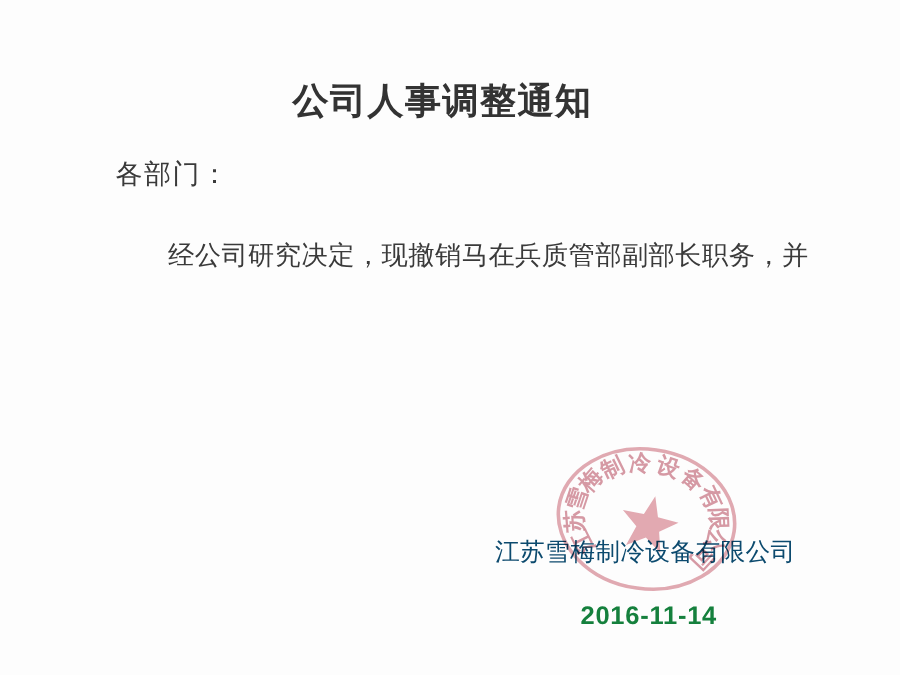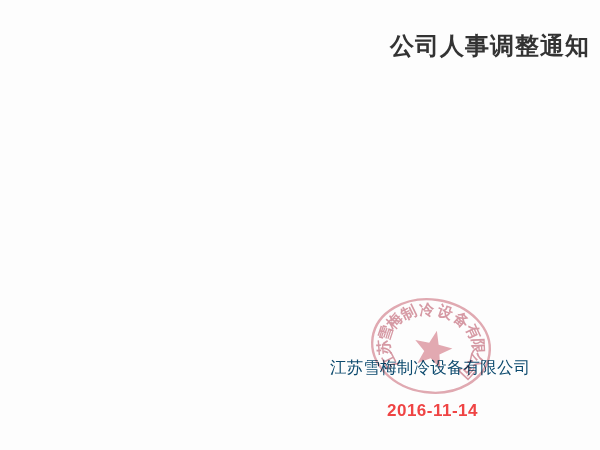--- a/index.html
+++ b/index.html
@@ -7,23 +7,23 @@
     position: relative;
     width: 600px;
     height: 450px;
     background: #fdfdfd;
     overflow: hidden;
     font-family: "Liberation Serif", "DejaVu Serif", serif;
     color: #3a3a3a;
   }
   .title {
     position: absolute;
-    top: 14px; left: 0;
+    top: 35px; left: 0;
     width: 590px;
-    text-align: right;
+    text-align: center;
     font-size: 24px;
     font-weight: bold;
     letter-spacing: 1px;
     color: #333333;
   }
   .salutation {
     position: absolute;
     top: 104px; left: 77px;
     font-size: 18px;
     letter-spacing: 1px;
@@ -44,21 +44,21 @@
     letter-spacing: 0.2px;
     color: #0c4a6e;
   }
   .date {
     position: absolute;
     top: 401px; left: 387px;
     font-size: 17px;
     font-weight: 600;
     letter-spacing: 0.5px;
     font-family: "Liberation Sans", "DejaVu Sans", sans-serif;
-    color: #ef4444;
+    color: #15803d;
   }
   .stamp {
     position: absolute;
     left: 351px; top: 280px;
     mix-blend-mode: multiply;
     transform: rotate(8deg);
     opacity: 0.9;
   }
   .stamp .arc-char {
     font-size: 15px;
@@ -71,21 +71,23 @@
   .stamp .ring { fill: none; stroke-width: 2.4; opacity: 0.78; }
   .stamp .star { opacity: 0.75; }
 </style>
 </head>
 <body>
 
 <div class="page">
 
   <h1 class="title">公司人事调整通知</h1>
 
+  <div class="salutation">各部门：</div>
 
+  <div class="body-line body-line-1">经公司研究决定，现撤销马在兵质管部副部长职务，并</div>
 
 
 
   <div class="company">江苏雪梅制冷设备有限公司</div>
 
   <div class="date">2016-11-14</div>
 
   <svg class="stamp" width="160" height="132" viewBox="0 0 160 132">
     <ellipse class="ring" cx="80" cy="66" rx="59" ry="46.5" stroke="#d58792"></ellipse>
     <polygon class="star" points="83.7,50.1 87.4,63.8 101.5,65.5 89.5,73.2 92.3,87.1 81.3,78.2 68.9,85.1 74.0,71.8 63.6,62.2 77.8,63.0" fill="#d7818e"></polygon>

